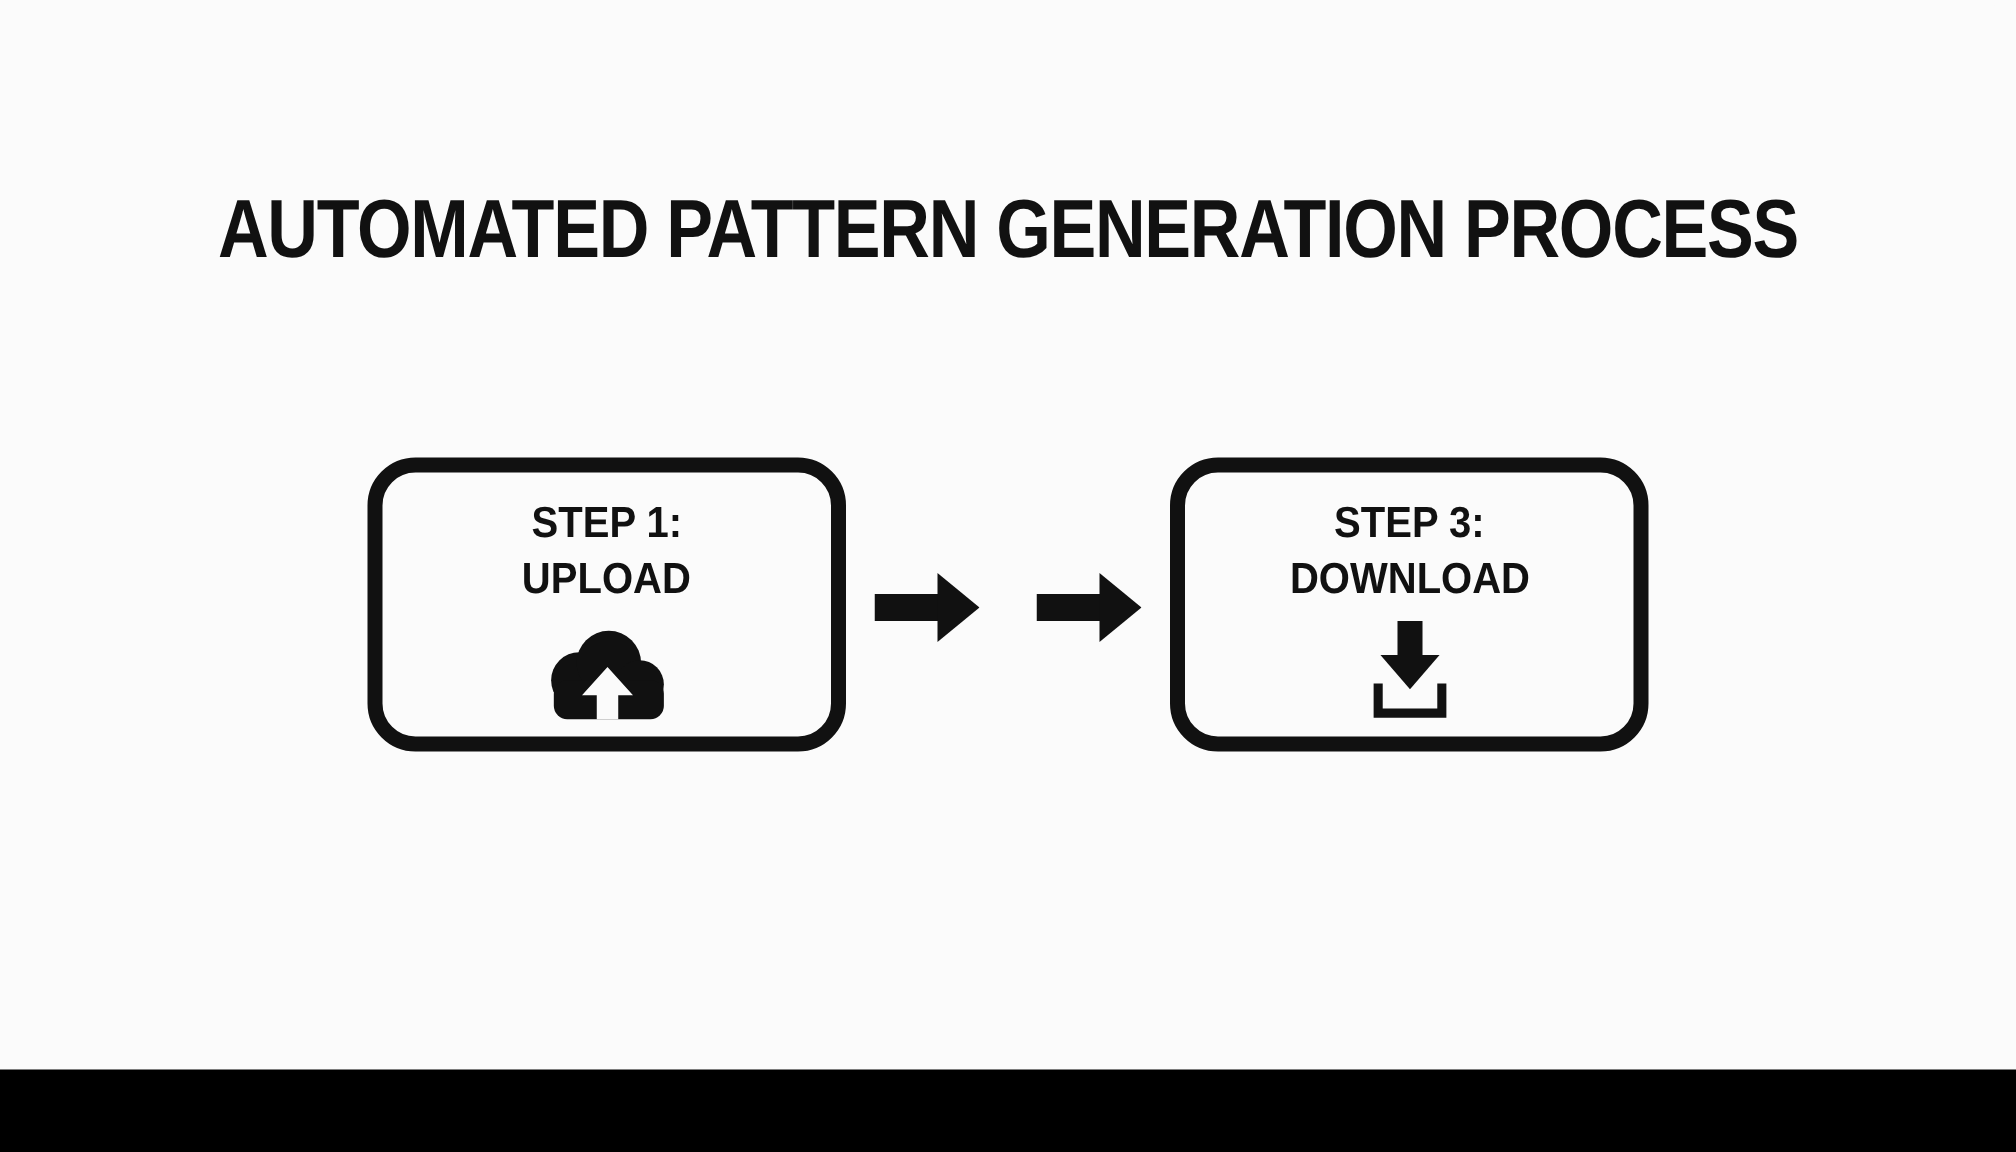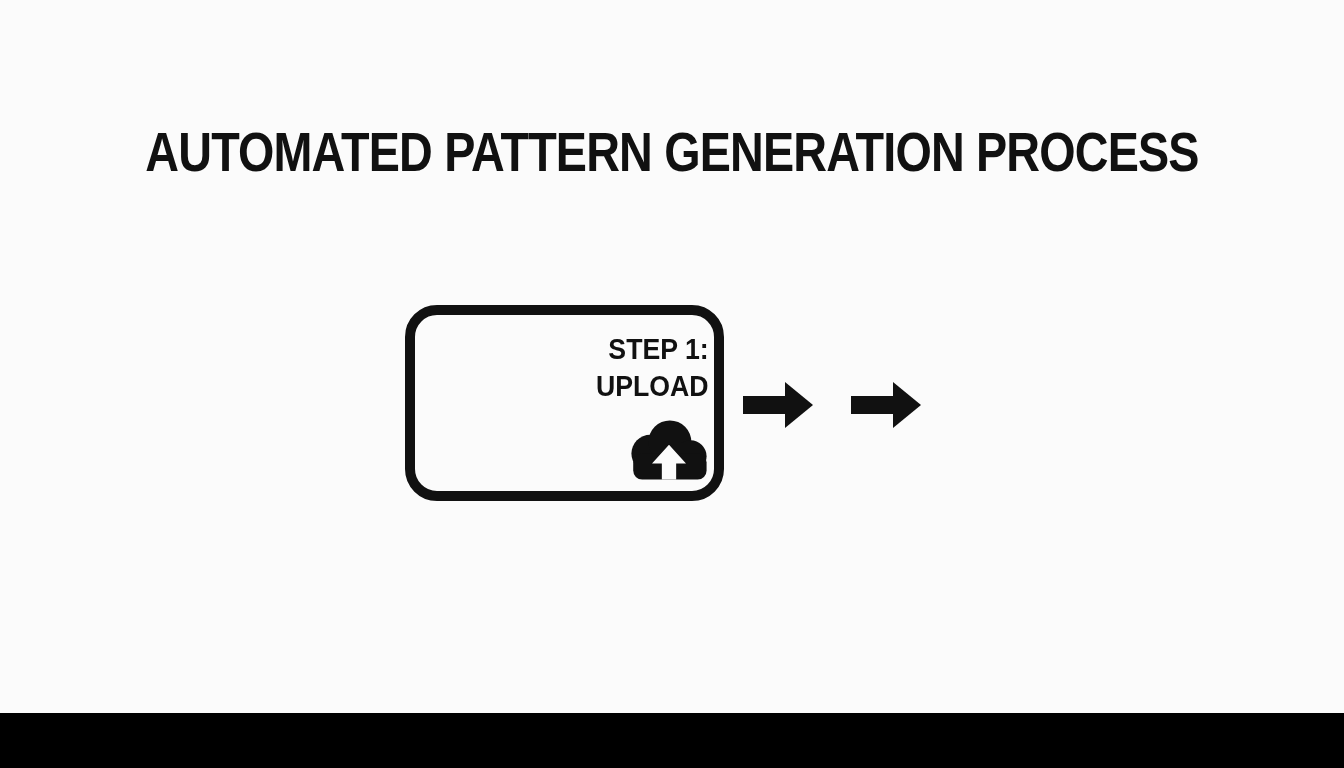--- a/index.html
+++ b/index.html
@@ -41,21 +41,21 @@
     align-items: center;
   }
   .step-box {
     width: 319px;
     height: 196px;
     border: 10px solid #111111;
     border-radius: 32px;
     background: transparent;
     display: flex;
     flex-direction: column;
-    align-items: flex-end;
+    align-items: center;
     padding-top: 16px;
   }
   .step-label {
     font-size: 29px;
     font-weight: 700;
     color: #111111;
     line-height: 37px;
     text-align: center;
     transform: scaleX(0.92);
     transform-origin: 50% 0;
@@ -115,18 +115,31 @@
       <rect x="0" y="14" width="44" height="18" fill="#111111"></rect>
       <polygon points="42,0 70,23 42,46" fill="#111111"></polygon>
     </svg>
 
 
     <svg class="flow-arrow" viewBox="0 0 70 46" aria-hidden="true">
       <rect x="0" y="14" width="44" height="18" fill="#111111"></rect>
       <polygon points="42,0 70,23 42,46" fill="#111111"></polygon>
     </svg>
 
+    <div class="step-box">
+      <div class="step-label">STEP 3:</div>
+      <div class="step-label">DOWNLOAD</div>
+      <div class="step-icon">
+        <svg width="76" height="72" viewBox="0 0 100 95" aria-hidden="true">
+          <g fill="#111111">
+            <rect x="39" y="0" width="22" height="32"></rect>
+            <polygon points="24,30 76,30 50,60"></polygon>
+            <path d="M18,55 h8 v22 h48 v-22 h8 v30 h-64 z"></path>
+          </g>
+        </svg>
+      </div>
+    </div>
 
   </div>
 
   <div class="footer-bar"></div>
 
 </div>
 
 </body></html>

